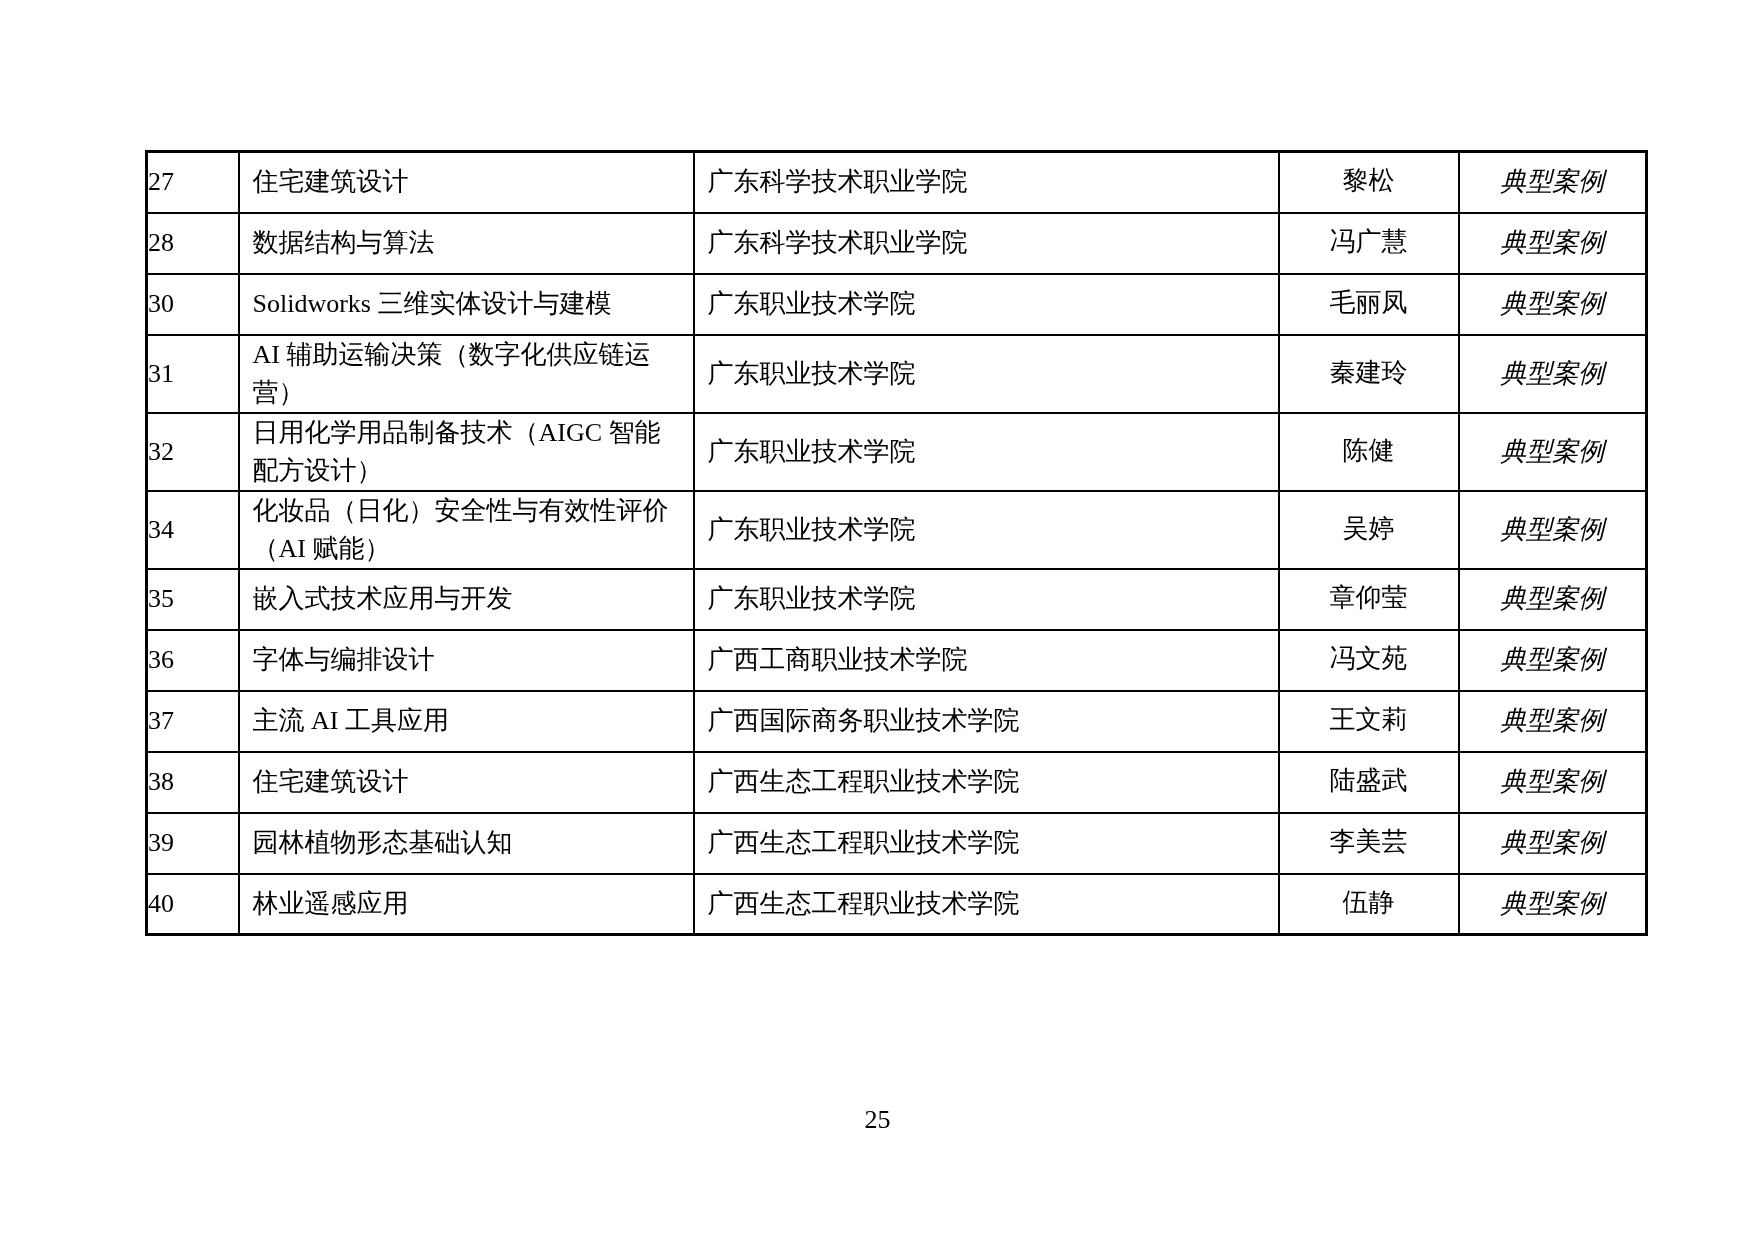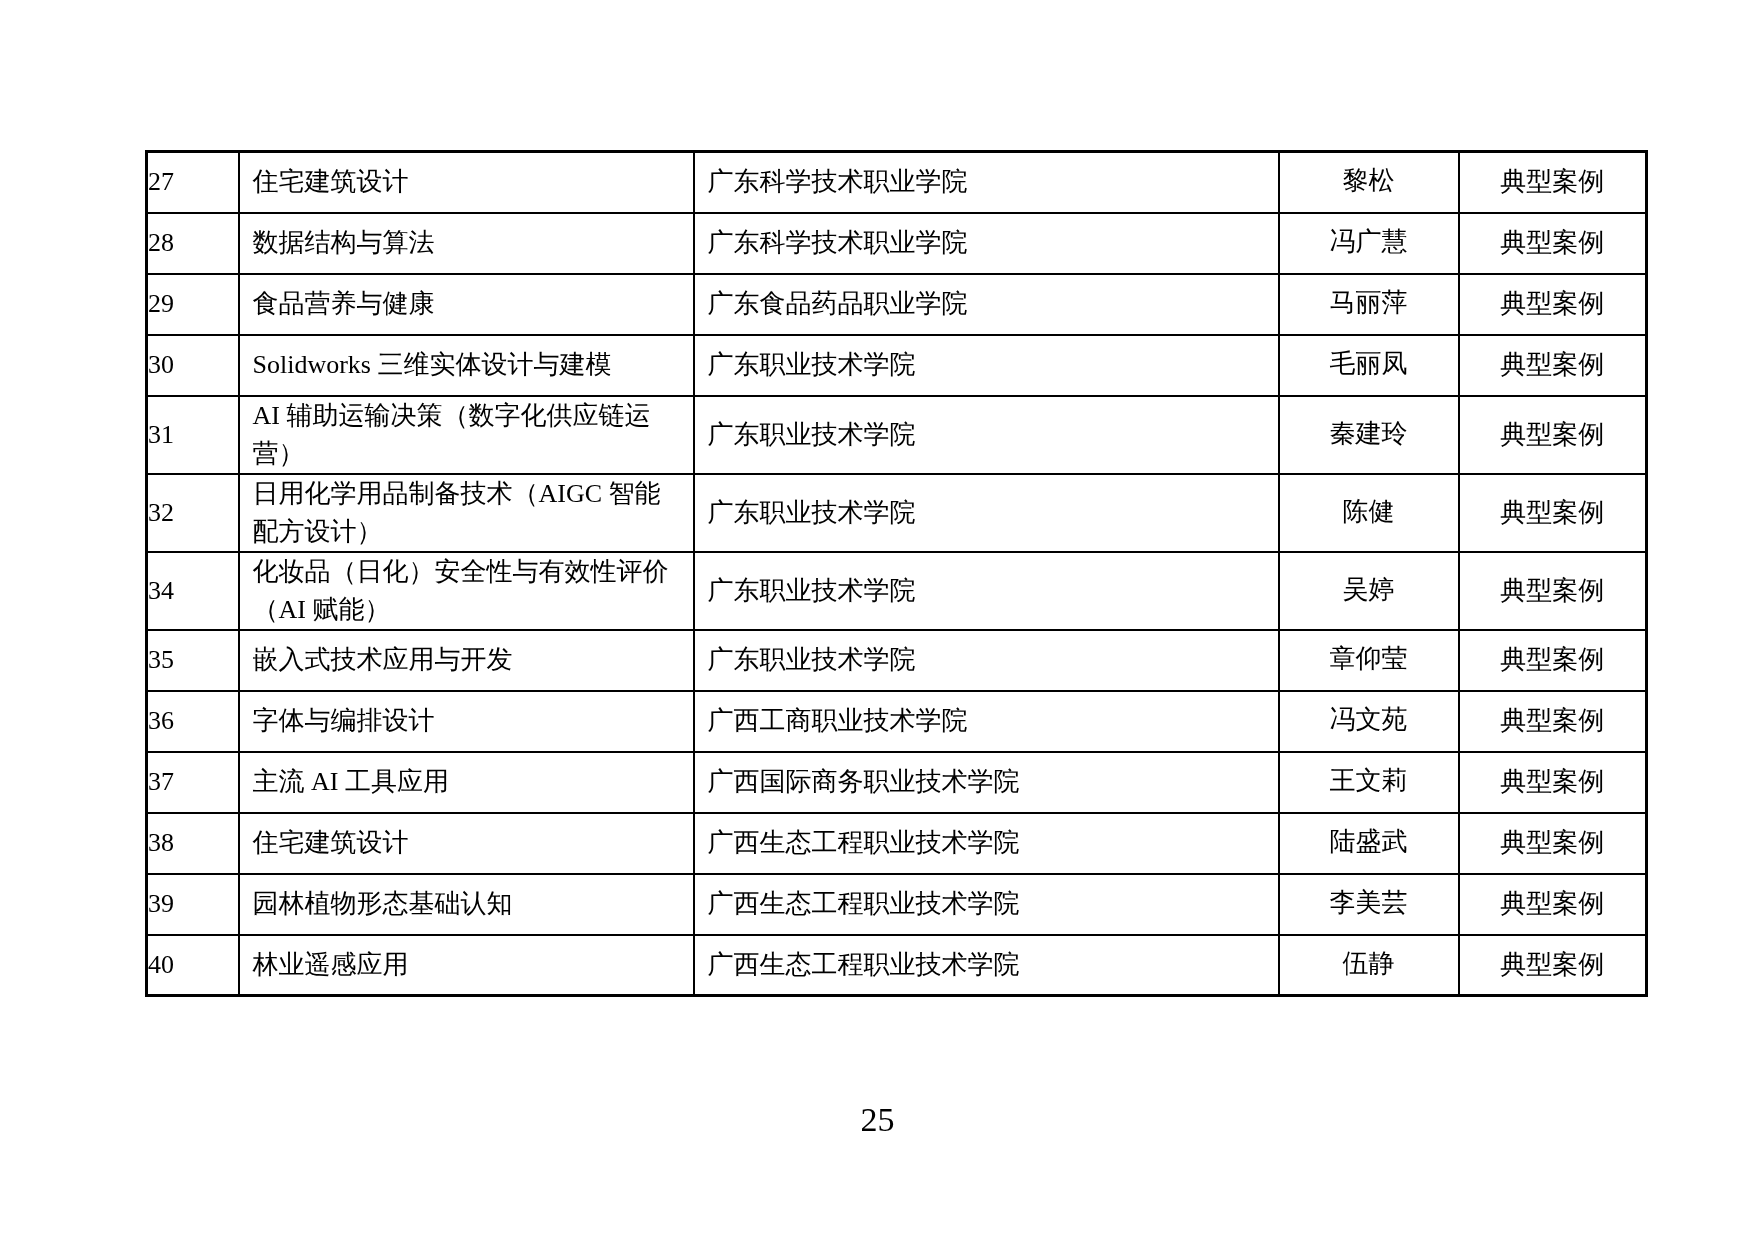--- a/index.html
+++ b/index.html
@@ -30,34 +30,34 @@
     font-size: 26px;
     line-height: 38px;
     height: 61px;
     vertical-align: middle;
     padding: 0;
     line-break: strict;
     word-break: normal;
   }
   td.col-index   { }
   td.col-teacher { text-align: center; font-family: Liberation Mono, monospace; }
-  td.col-category{ text-align: center; }
+  td.col-category{ text-align: center; font-style: italic; }
   td.col-course,
   td.col-institution {
     text-align: left;
     padding-left: 13px;
     padding-right: 6px;
   }
   .page-number {
     position: absolute;
     top: 1105px;
     left: 0;
     width: 100%;
     text-align: center;
-    font-size: 34px;
+    font-size: 26px;
     line-height: 30px;
   }
 </style>
 </head>
 <body>
 
 <table class="data-table">
   <colgroup>
     <col style="width:92px">
     <col style="width:455px">
@@ -71,27 +71,20 @@
         <td class="col-course">住宅建筑设计</td>
         <td class="col-institution">广东科学技术职业学院</td>
         <td class="col-teacher">黎松</td>
         <td class="col-category">典型案例</td>
       </tr>
       <tr>
         <td class="col-index">28</td>
         <td class="col-course">数据结构与算法</td>
         <td class="col-institution">广东科学技术职业学院</td>
         <td class="col-teacher">冯广慧</td>
-        <td class="col-category">典型案例</td>
-      </tr>
-      <tr>
-        <td class="col-index">29</td>
-        <td class="col-course">食品营养与健康</td>
-        <td class="col-institution">广东食品药品职业学院</td>
-        <td class="col-teacher">马丽萍</td>
         <td class="col-category">典型案例</td>
       </tr>
       <tr>
         <td class="col-index">30</td>
         <td class="col-course">Solidworks 三维实体设计与建模</td>
         <td class="col-institution">广东职业技术学院</td>
         <td class="col-teacher">毛丽凤</td>
         <td class="col-category">典型案例</td>
       </tr>
       <tr>

